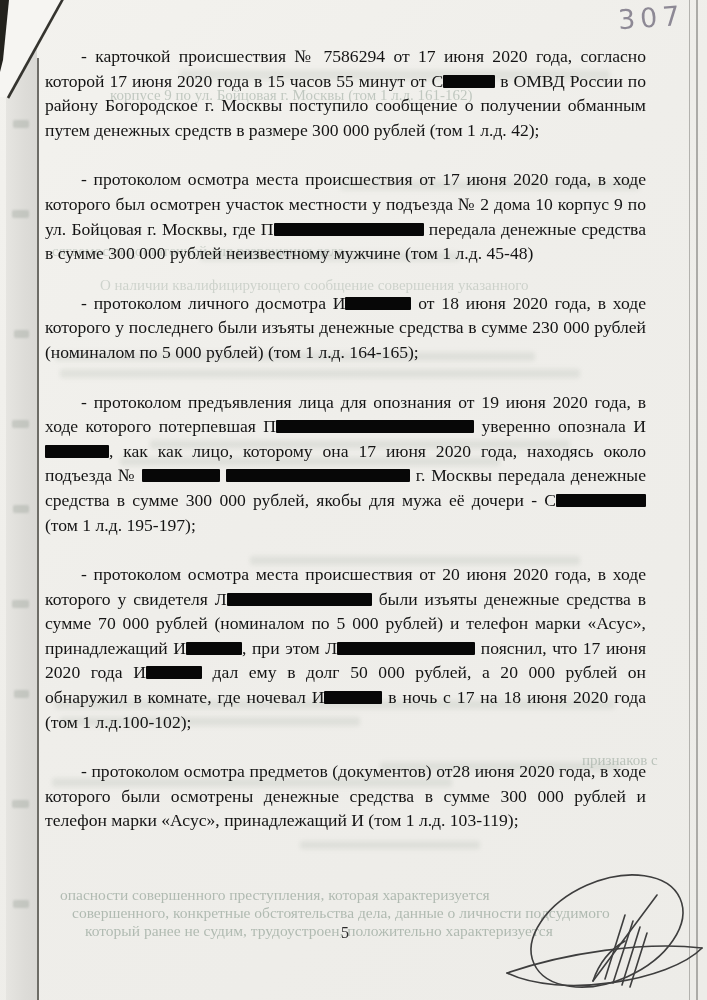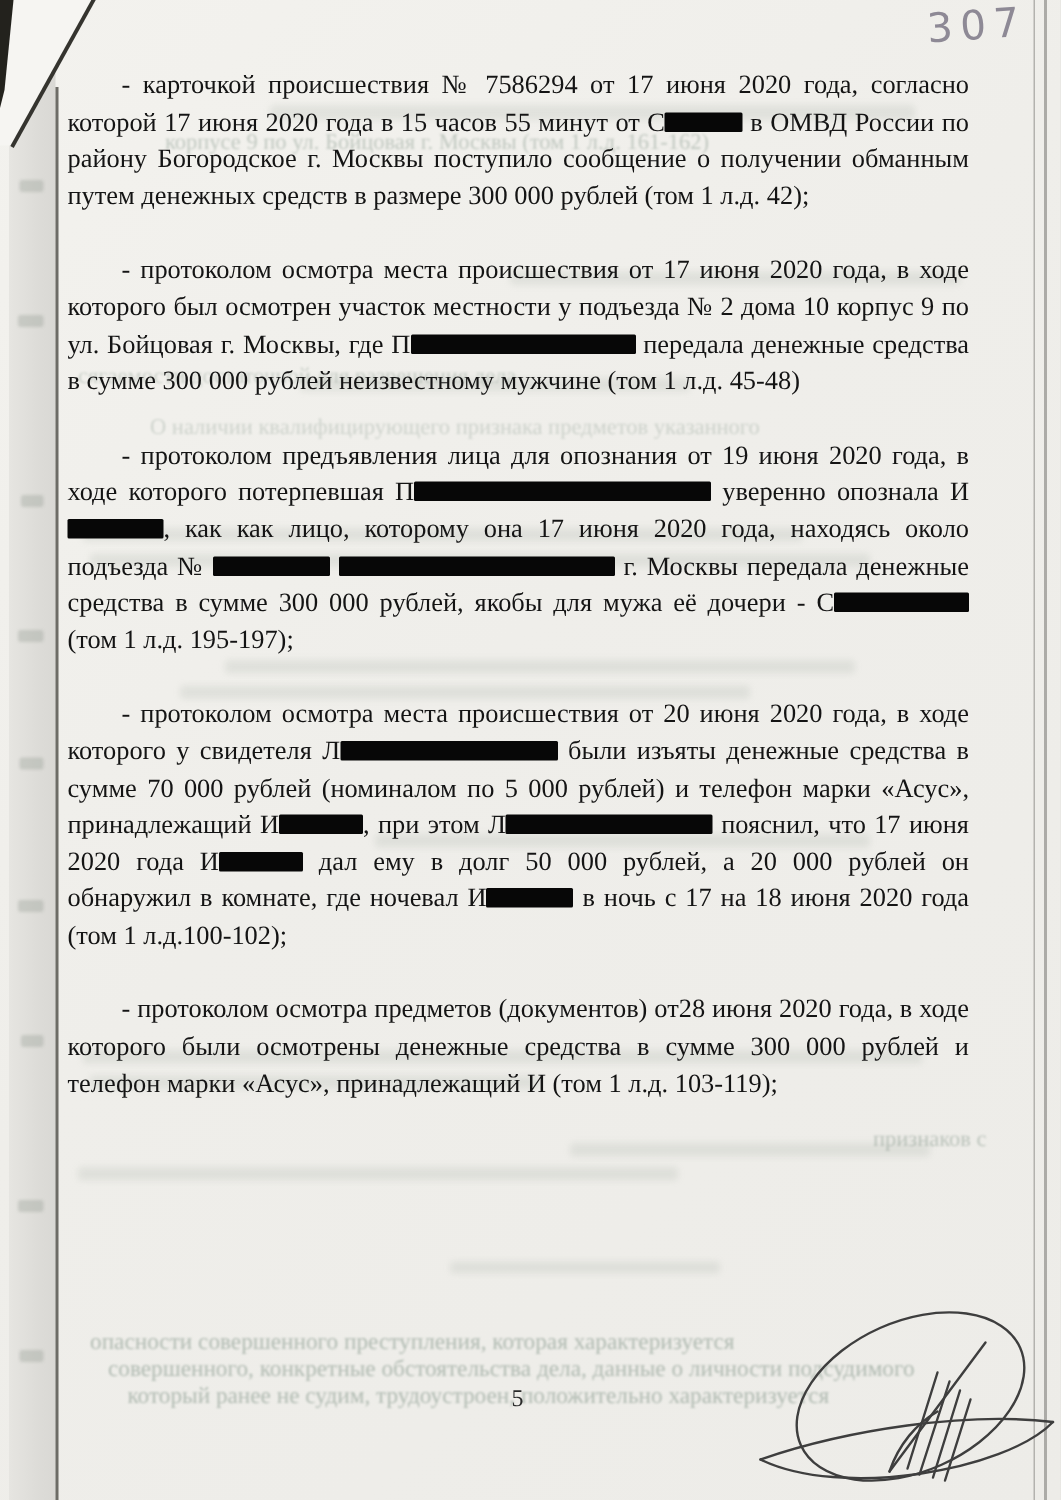--- a/index.html
+++ b/index.html
@@ -73,21 +73,21 @@
   <div class="paper"></div>
 
   <div class="left-strip"></div>
   <div class="page-edge-left"></div>
   <div class="edge-right-1"></div>
   <div class="edge-right-2"></div>
 
   <div id="bleed-layer">
       <span class="bleed" style="left: 110px; top: 87px; font-size: 15px; opacity: 0.42;">корпусе 9 по ул. Бойцовая г. Москвы (том 1 л.д. 161-162)</span>
       <span class="bleed" style="left: 52px; top: 243px; font-size: 15px; opacity: 0.33;">сягаемости достаточной для разрешения дела</span>
-      <span class="bleed" style="left: 100px; top: 277px; font-size: 15px; opacity: 0.3;">О наличии квалифицирующего признака предметов указанного</span>
+      <span class="bleed" style="left: 100px; top: 277px; font-size: 15px; opacity: 0.3;">О наличии квалифицирующего сообщение совершения указанного</span>
       <span class="bleed" style="left: 582px; top: 752px; font-size: 15px; opacity: 0.45;">признаков с</span>
       <span class="bleed" style="left: 60px; top: 886px; font-size: 15.5px; opacity: 0.55;">опасности совершенного преступления, которая характеризуется</span>
       <span class="bleed" style="left: 72px; top: 904px; font-size: 15.5px; opacity: 0.55;">совершенного, конкретные обстоятельства дела, данные о личности подсудимого</span>
       <span class="bleed" style="left: 85px; top: 922px; font-size: 15.5px; opacity: 0.55;">который ранее не судим, трудоустроен, положительно характеризуется</span>
       <div class="smudge" style="left: 180px; top: 70px; width: 430px; height: 10px;"></div>
       <div class="smudge" style="left: 340px; top: 181px; width: 300px; height: 9px;"></div>
       <div class="smudge" style="left: 200px; top: 252px; width: 260px; height: 9px;"></div>
       <div class="smudge" style="left: 55px; top: 352px; width: 480px; height: 9px;"></div>
       <div class="smudge" style="left: 60px; top: 369px; width: 520px; height: 9px;"></div>
       <div class="smudge" style="left: 150px; top: 440px; width: 420px; height: 9px;"></div>
@@ -113,20 +113,21 @@
     <polygon points="0,0 63,0 8,97 0,97" fill="#f6f5f2"></polygon>
     <line x1="64" y1="-3" x2="8" y2="98" stroke="#35342f" stroke-width="2.6"></line>
     <polygon points="0,0 9,0 3,60 0,72" fill="#23221d"></polygon>
   </svg>
 
   <div class="hand-number">307</div>
 
   <div class="textcol" id="textcol">
       <p class="indent">- карточкой происшествия № 7586294 от 17 июня 2020 года, согласно которой 17 июня 2020 года в 15 часов 55 минут от С<span class="redact" style="width: 52px;"></span> в ОМВД России по району Богородское г. Москвы поступило сообщение о получении обманным путем денежных средств в размере 300 000 рублей (том 1 л.д. 42);</p>
       <p class="indent">- протоколом осмотра места происшествия от 17 июня 2020 года, в ходе которого был осмотрен участок местности у подъезда № 2 дома 10 корпус 9 по ул. Бойцовая г. Москвы, где П<span class="redact" style="width: 150px;"></span> передала денежные средства в сумме 300 000 рублей неизвестному мужчине (том 1 л.д. 45-48)</p>
+      <p class="indent">- протоколом личного досмотра И<span class="redact" style="width: 66px;"></span> от 18 июня 2020 года, в ходе которого у последнего были изъяты денежные средства в сумме 230 000 рублей (номиналом по 5 000 рублей) (том 1 л.д. 164-165);</p>
       <p class="indent">- протоколом предъявления лица для опознания от 19 июня 2020 года, в ходе которого потерпевшая П<span class="redact" style="width: 198px;"></span> уверенно опознала И<span class="redact" style="width: 64px;"></span>, как как лицо, которому она 17 июня 2020 года, находясь около подъезда № <span class="redact" style="width: 78px;"></span> <span class="redact" style="width: 184px;"></span> г. Москвы передала денежные средства в сумме 300 000 рублей, якобы для мужа её дочери - С<span class="redact" style="width: 90px;"></span> (том 1 л.д. 195-197);</p>
       <p class="indent">- протоколом осмотра места происшествия от 20 июня 2020 года, в ходе которого у свидетеля Л<span class="redact" style="width: 145px;"></span> были изъяты денежные средства в сумме 70 000 рублей (номиналом по 5 000 рублей) и телефон марки «Асус», принадлежащий И<span class="redact" style="width: 56px;"></span>, при этом Л<span class="redact" style="width: 138px;"></span> пояснил, что 17 июня 2020 года И<span class="redact" style="width: 56px;"></span> дал ему в долг 50 000 рублей, а 20 000 рублей он обнаружил в комнате, где ночевал И<span class="redact" style="width: 58px;"></span> в ночь с 17 на 18 июня 2020 года (том 1 л.д.100-102);</p>
       <p class="indent">- протоколом осмотра предметов (документов) от28 июня 2020 года, в ходе которого были осмотрены денежные средства в сумме 300 000 рублей и телефон марки «Асус», принадлежащий И (том 1 л.д. 103-119);</p>
     </div>
 
   <div class="footer-num">5</div>
 
   <svg class="signature-svg" width="202" height="147" viewBox="0 0 202 147">
     <g fill="none" stroke="#3e3e3e" stroke-width="1.6" stroke-linecap="round">
       <ellipse cx="102" cy="78" rx="80" ry="50" transform="rotate(-24 102 78)"></ellipse>

